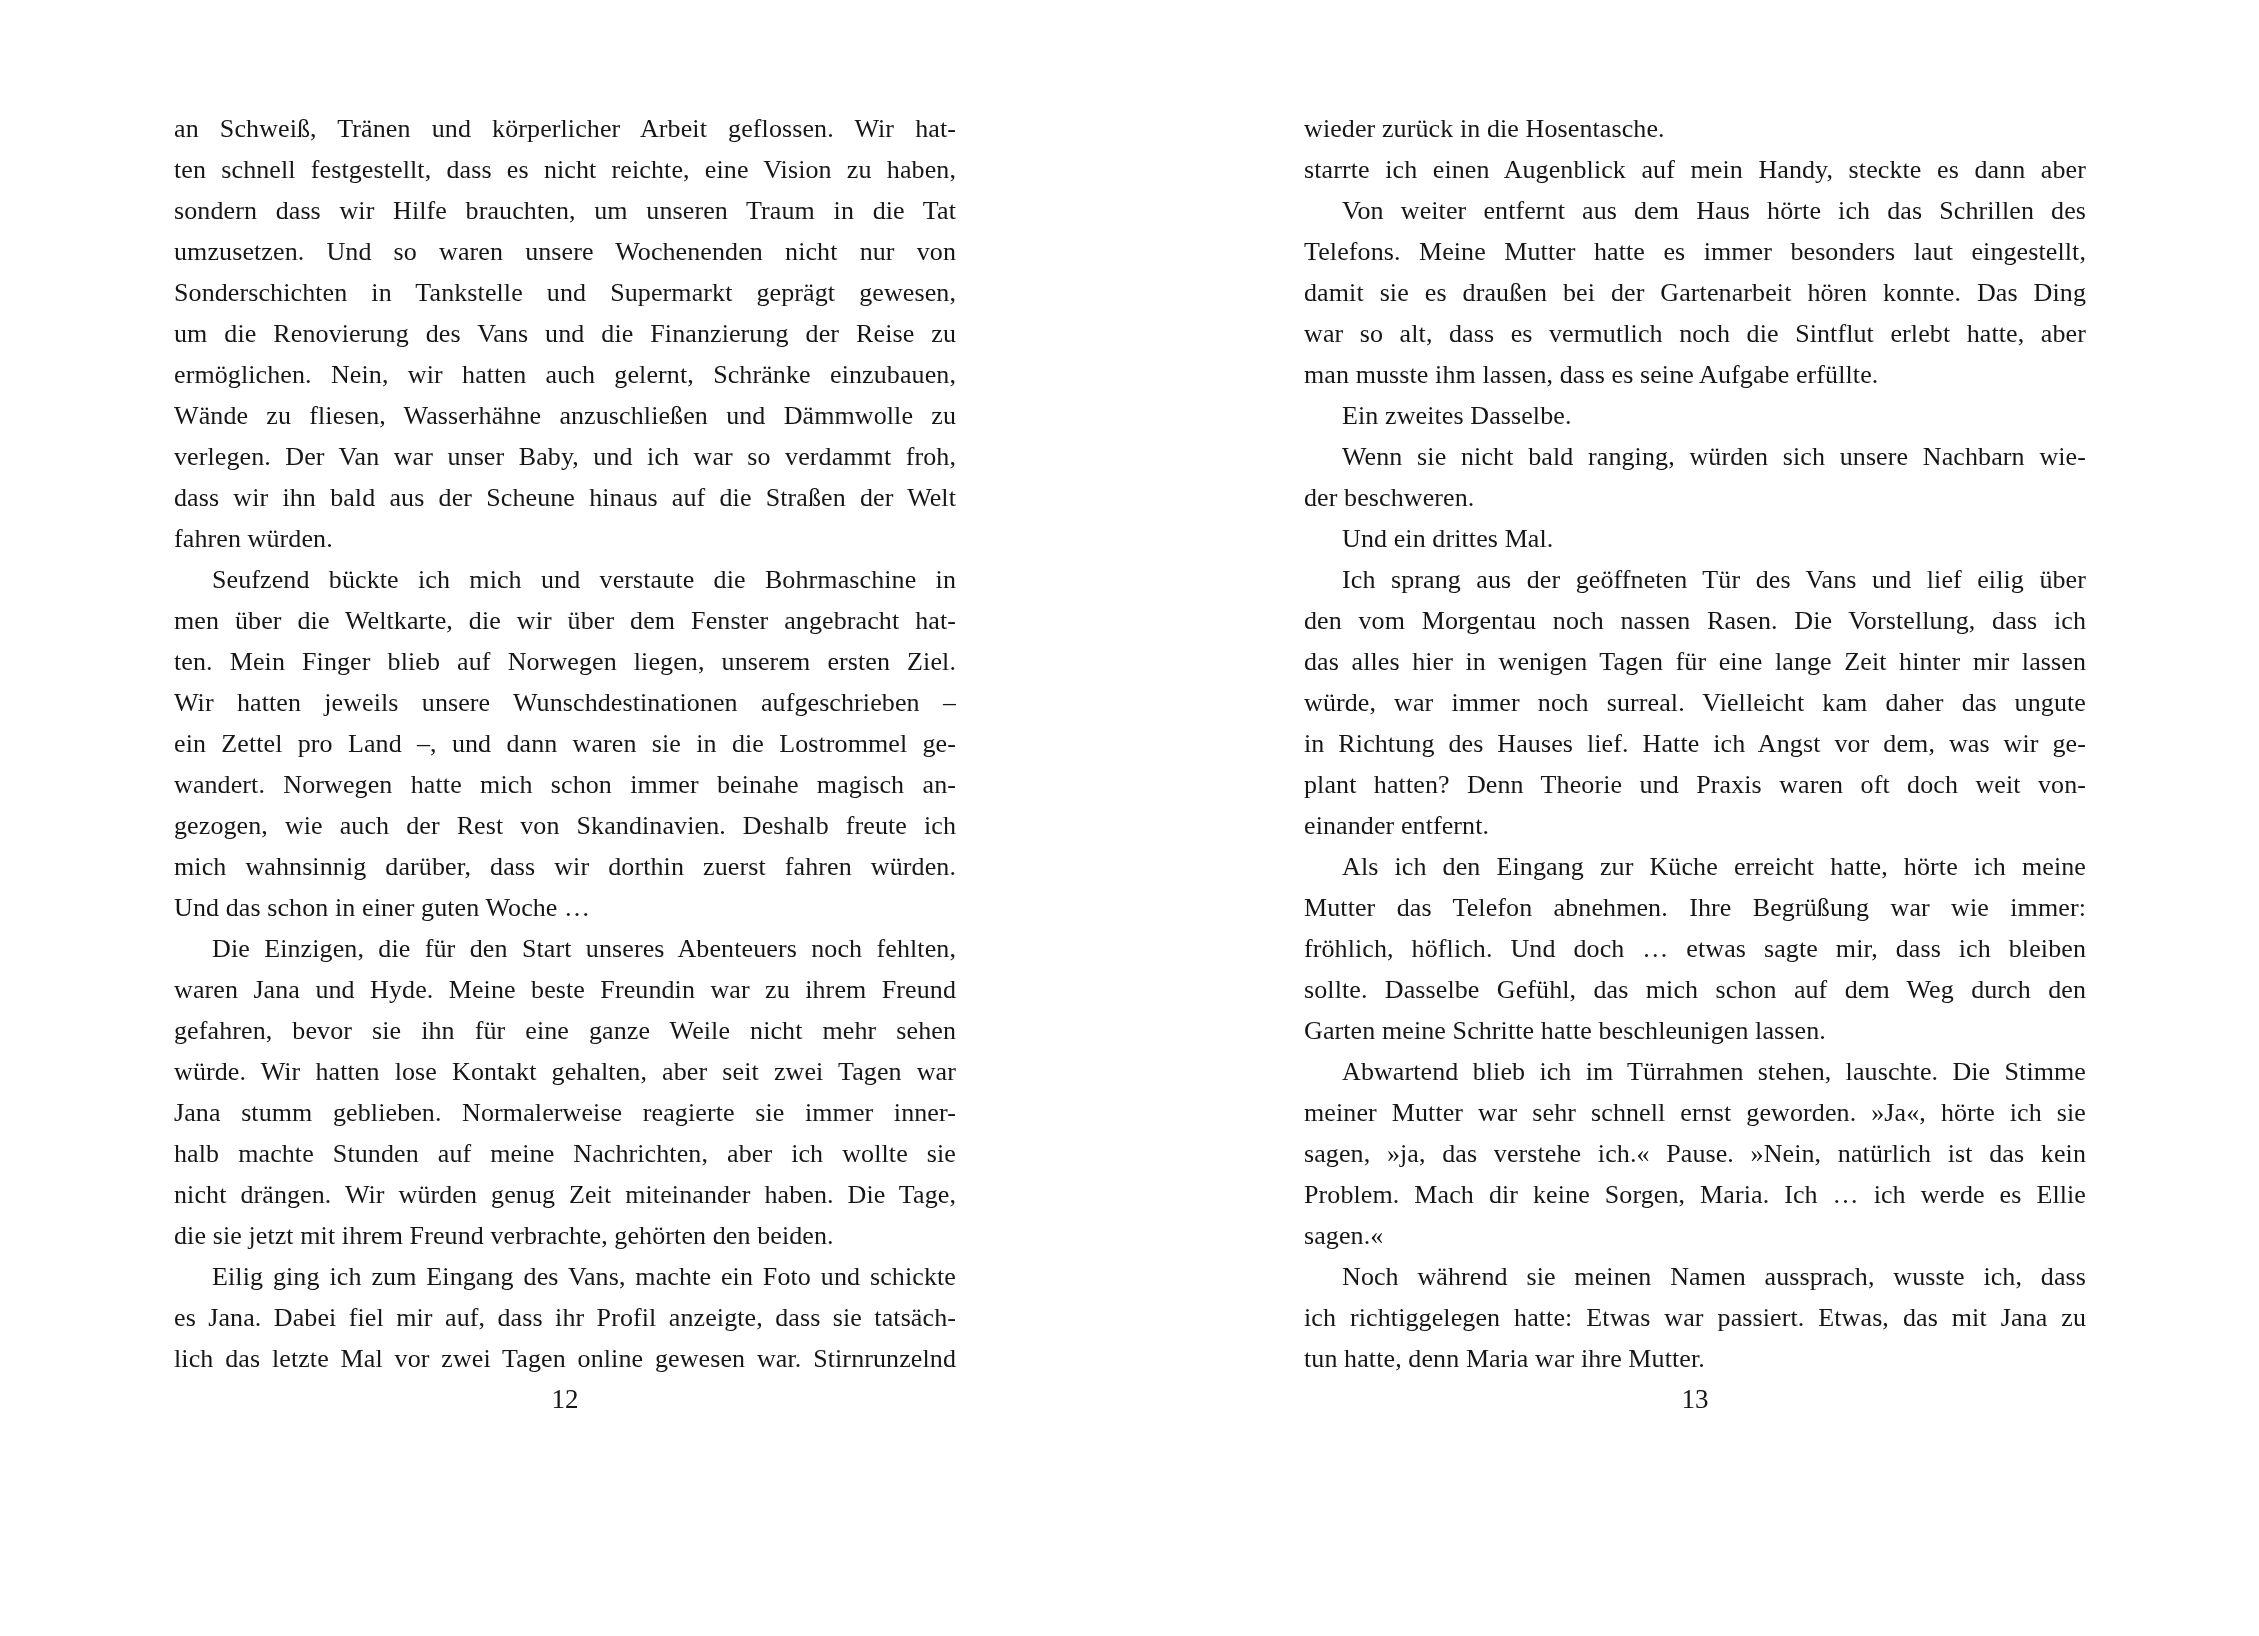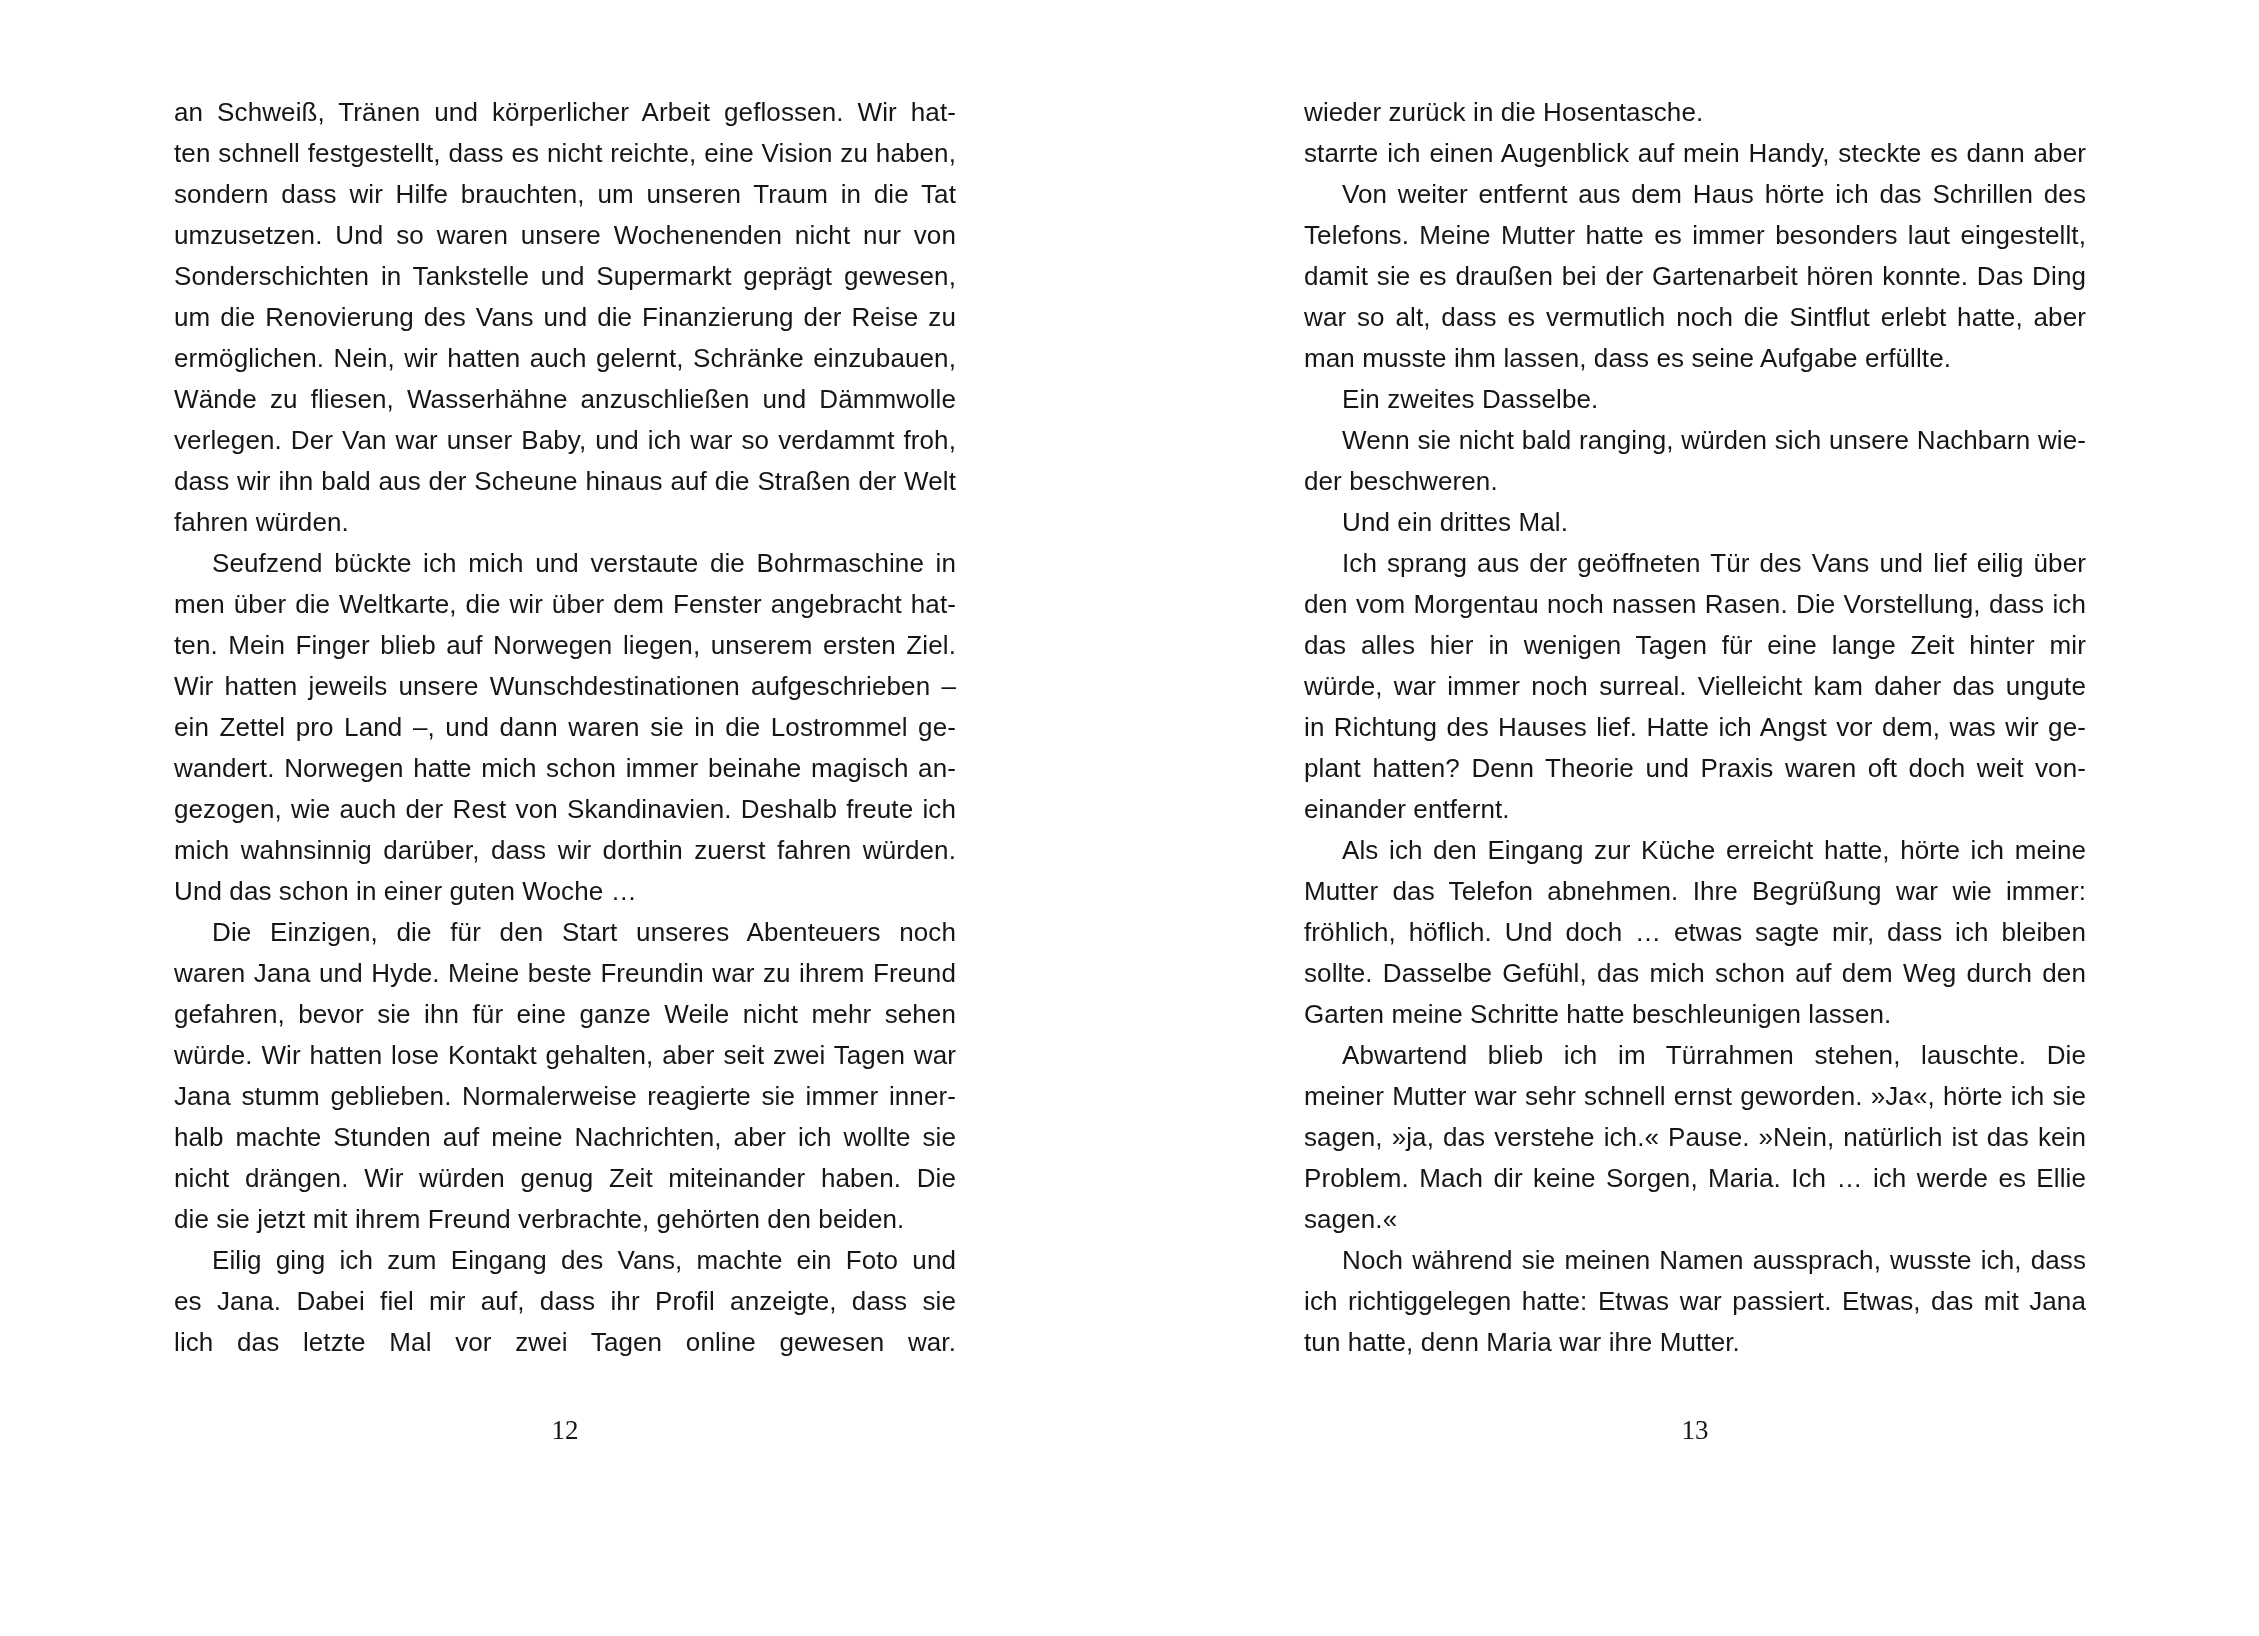--- a/index.html
+++ b/index.html
@@ -18,43 +18,42 @@
     height: 1637px;
     background: #ffffff;
   }
   .page {
     width: 1130px;
     height: 1637px;
     position: relative;
   }
   .text-block {
     width: 782px;
-    margin: 8px auto;
-    padding-top: 84px;
-    font-family: Liberation Sans, sans-serif;
+    margin: 0 auto;
+    padding-top: 108px;
+    font-family: Liberation Serif, serif;
     font-size: 26px;
     line-height: 41px;
     color: #161616;
     letter-spacing: 0.1px;
   }
   .line {
     height: 41px;
     overflow: hidden;
     text-align: left;
     white-space: normal;
   }
   .line.j {
     text-align: justify;
     text-align-last: justify;
   }
   .line.ind {
     text-indent: 38px;
   }
   .page-number {
-    margin-top: 47px;
     text-align: center;
     font-family: "Liberation Serif", "DejaVu Serif", serif;
     font-size: 27px;
     line-height: 41px;
     color: #161616;
   }
 </style>
 </head>
 <body>
 

